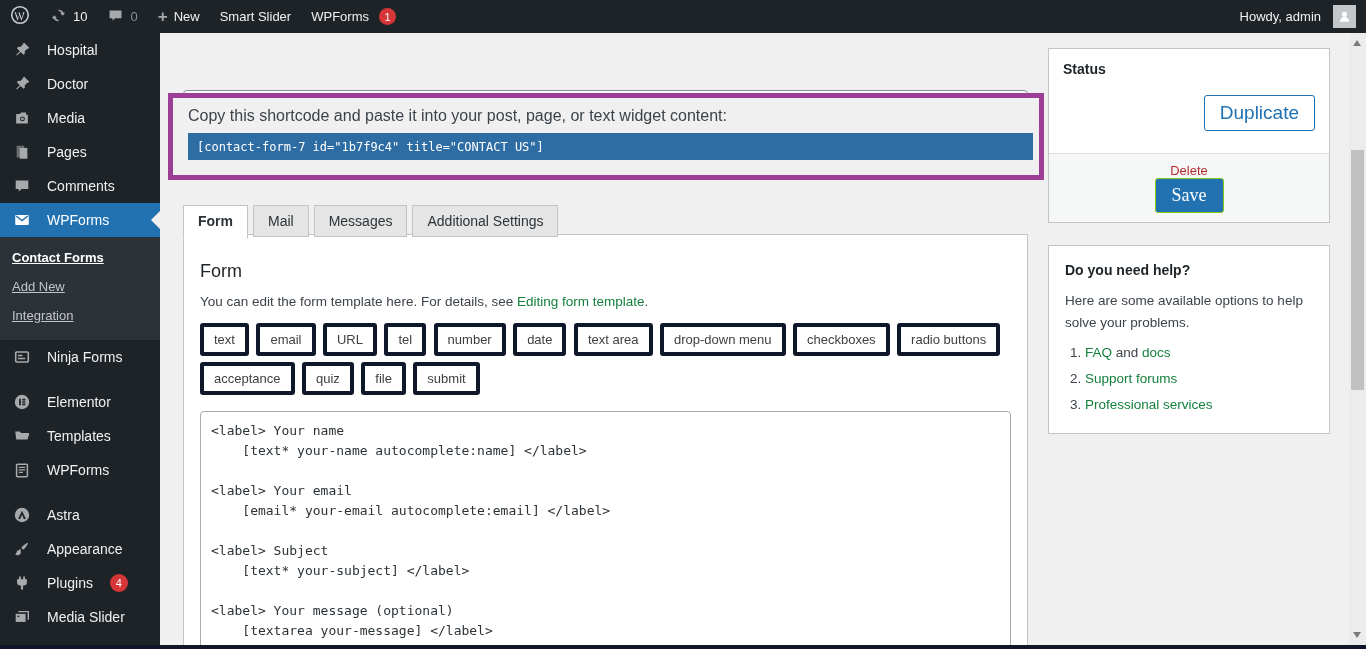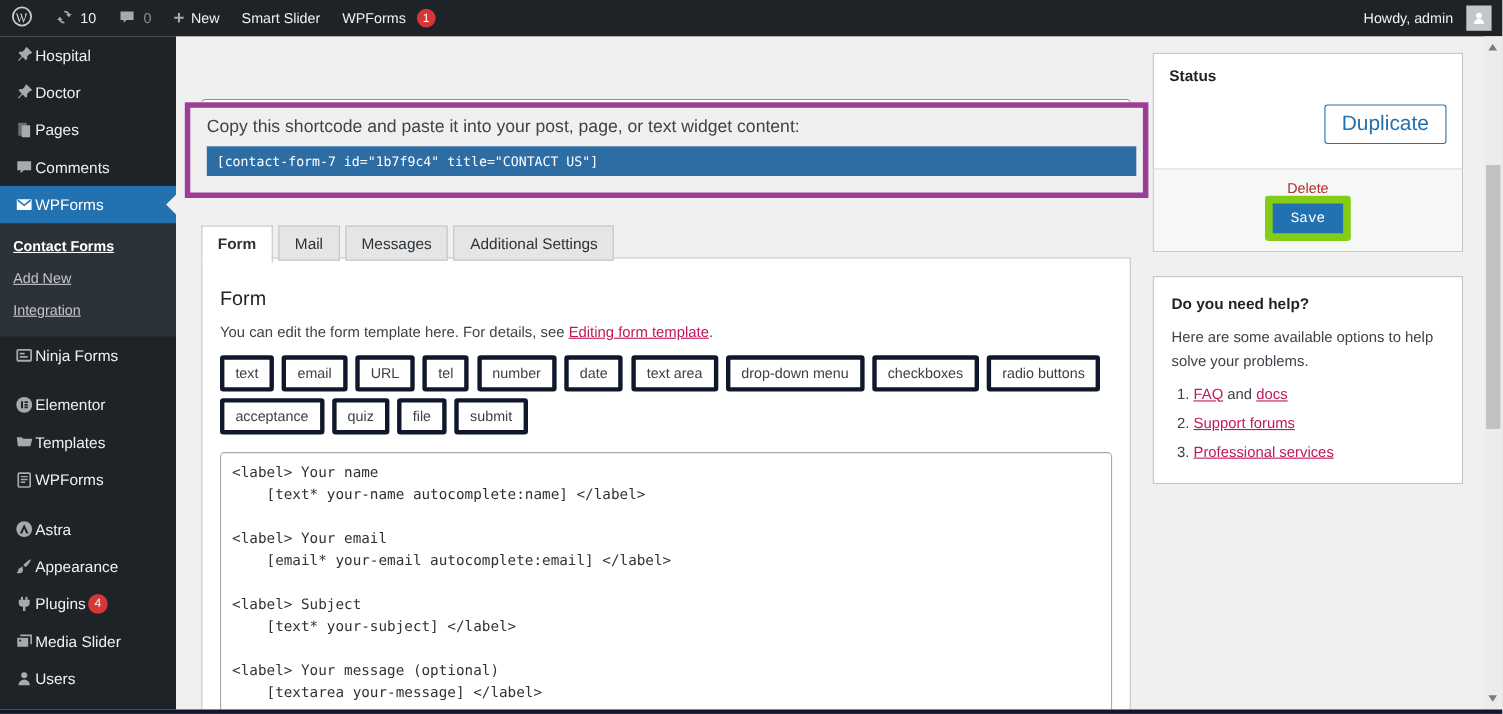--- a/index.html
+++ b/index.html
@@ -13,21 +13,21 @@
   .ab-item{display:flex;align-items:center;gap:6px;padding:0 10px;height:100%;cursor:pointer;white-space:nowrap;}
   .ab-count-dim{color:#8c8f94;}
   .ab-spacer{flex:1;}
   .ab-badge{background:#d63638;color:#fff;border-radius:50%;width:17px;height:17px;
     display:inline-flex;align-items:center;justify-content:center;font-size:11px;margin-left:4px;}
   .ab-plus{font-size:17px;font-weight:bold;color:#a7aaad;line-height:1;}
   .avatar{width:23px;height:23px;background:#c4c7ca;display:inline-flex;align-items:center;justify-content:center;margin-left:6px;}
 
   
   .sidebar{position:absolute;left:0;top:33px;width:160px;height:612px;background:#1d2327;z-index:5;}
-  .menu-item{display:flex;align-items:center;gap:0;height:34px;padding:0 10px 0 12px;
+  .menu-item{display:flex;align-items:center;gap:15px;height:34px;padding:0 10px 0 12px;
     color:#f0f0f1;font-size:14px;cursor:pointer;position:relative;}
   .menu-item .micon{width:20px;height:20px;flex:0 0 20px;display:inline-flex;align-items:center;justify-content:center;}
   .menu-item.active{background:#2271b1;color:#fff;}
   .menu-item.active .arrow-notch{position:absolute;right:0;top:50%;transform:translateY(-50%);
     width:0;height:0;border:9px solid transparent;border-right:9px solid #f0f0f1;}
   .submenu{background:#2c3338;padding:6px 0 10px 0;}
   .submenu-item{padding:7px 12px 7px 12px;font-size:13px;color:#c3c4c7;cursor:pointer;text-decoration:underline;}
   .submenu-item.current{color:#fff;font-weight:bold;}
   .menu-gap{height:11px;}
   .side-badge{background:#d63638;color:#fff;border-radius:50%;min-width:18px;height:18px;padding:0 4px;
@@ -44,40 +44,40 @@
   .shortcode-bar{width:845px;height:27px;background:#2e6da4;color:#fff;display:flex;align-items:center;
     padding:0 9px;font-family:"DejaVu Sans Mono",monospace;font-size:12px;white-space:nowrap;overflow:hidden;}
   .tabs{position:absolute;left:23px;top:172px;display:flex;align-items:flex-end;z-index:2;}
   .tab{background:#e5e5e5;border:1px solid #c3c4c7;padding:7px 14px;font-size:14px;color:#2c3338;
     margin-right:5px;cursor:pointer;}
   .tab.active{background:#fff;font-weight:bold;border-bottom:1px solid #fff;padding-bottom:9px;margin-bottom:-2px;}
   .panel{position:absolute;left:23px;top:201px;width:845px;height:600px;background:#fff;
     border:1px solid #c3c4c7;padding:26px 16px 16px 16px;}
   .panel h2{font-size:18px;font-weight:400;color:#1d2327;margin:0 0 12px 0;}
   .panel-desc{font-size:13.5px;color:#3c434a;margin:0 0 14px 0;}
-  a.blue-link{color:#be185d;text-decoration:underline;cursor:pointer;}
+  a.blue-link{color:#15803d;cursor:pointer;}
   .tag-rows{margin-bottom:10px;}
   .tag-btn{display:inline-block;background:#fff;border:4px solid #0f172a;color:#404040;border-radius:3px;
     padding:5px 10px;font-size:13px;margin:0 3px 6px 0;cursor:pointer;font-family:"Liberation Sans",sans-serif;}
   .form-textarea{width:811px;height:330px;border:1px solid #a7aaad;border-radius:4px;background:#fff;
     font-family:"DejaVu Sans Mono",monospace;font-size:13px;line-height:20px;color:#2c3338;
     padding:9px 10px;resize:none;white-space:pre;}
 
   
   .side-col{position:absolute;left:888px;top:15px;width:282px;}
   .metabox{background:#fff;border:1px solid #c3c4c7;margin-bottom:22px;}
   .metabox-header{padding:12px 14px;font-size:14px;font-weight:bold;color:#1d2327;}
   .status-body{padding:6px 14px 22px 14px;text-align:right;}
   .btn-secondary{background:#fff;border:1px solid #2271b1;color:#2271b1;border-radius:3px;
     padding:6px 15px;font-size:19px;cursor:pointer;font-family:"Liberation Sans",sans-serif;}
   .status-footer{border-top:1px solid #dcdcde;background:#f6f7f7;padding:9px 14px;
     display:flex;align-items:center;justify-content:space-between;flex-direction:column;}
   .delete-link{color:#b32d2e;font-size:13px;text-decoration:none;cursor:pointer;}
-  .btn-primary{background:#2271b1;border:7px solid #84cc16;color:#fff;border-radius:3px;
-    padding:6px 16px;font-size:13px;cursor:pointer;font-family:Liberation Mono, monospace;}
+  .btn-primary{background:#2271b1;border:1px solid #84cc16;color:#fff;border-radius:3px;
+    padding:6px 16px;font-size:18px;cursor:pointer;font-family:Liberation Serif, serif;}
   .help-box{padding:4px 2px 10px 2px;}
   .help-box .metabox-header{padding-bottom:4px;}
   .help-intro{font-size:13.5px;color:#3c434a;line-height:1.65;margin:8px 14px 10px 14px;}
   .help-list{margin:0 0 0 0;padding-left:34px;font-size:13.5px;color:#3c434a;}
   .help-list li{margin:0 0 11px 0;}
 
   
   .scrollbar{position:absolute;right:0;top:33px;width:17px;height:612px;background:#ececec;z-index:11;}
   .sb-arrow{position:absolute;left:4px;width:0;height:0;border-left:4.5px solid transparent;border-right:4.5px solid transparent;}
   .sb-up{top:7px;border-bottom:6px solid #7b7b7b;}
@@ -147,20 +147,30 @@
         </span>
       <span>Hospital</span>
     </div>
     <div class="menu-item">
       <span class="micon">
           <svg width="18" height="18" viewBox="0 0 20 20">
             <path fill="#a7aaad" d="M12.5 2 18 7.5l-1.4 1.4-.8-.2-2.9 2.9.3 2.3-1.5 1.5-3.3-3.3-4 4-.8-.8 4-4L4.3 8l1.5-1.5 2.3.3L11 3.9l-.2-.8z"></path>
           </svg>
         </span>
       <span>Doctor</span>
+    </div>
+    <div class="menu-item">
+      <span class="micon">
+          <svg width="18" height="18" viewBox="0 0 20 20">
+            <path fill="#a7aaad" d="M3.5 5.5h4.2L9 3.8h5.5v2.5h2v9.9H3.5z"></path>
+            <circle cx="10.5" cy="11" r="2.7" fill="#1d2327"></circle>
+            <circle cx="10.5" cy="11" r="1.5" fill="#a7aaad"></circle>
+          </svg>
+        </span>
+      <span>Media</span>
     </div>
     <div class="menu-item">
       <span class="micon">
           <svg width="18" height="18" viewBox="0 0 20 20">
             <path fill="#a7aaad" opacity="0.55" d="M4 3h8.5v13H4z"></path>
             <path fill="#a7aaad" d="M7.5 5.5H16v12H7.5z"></path>
           </svg>
         </span>
       <span>Pages</span>
     </div>

